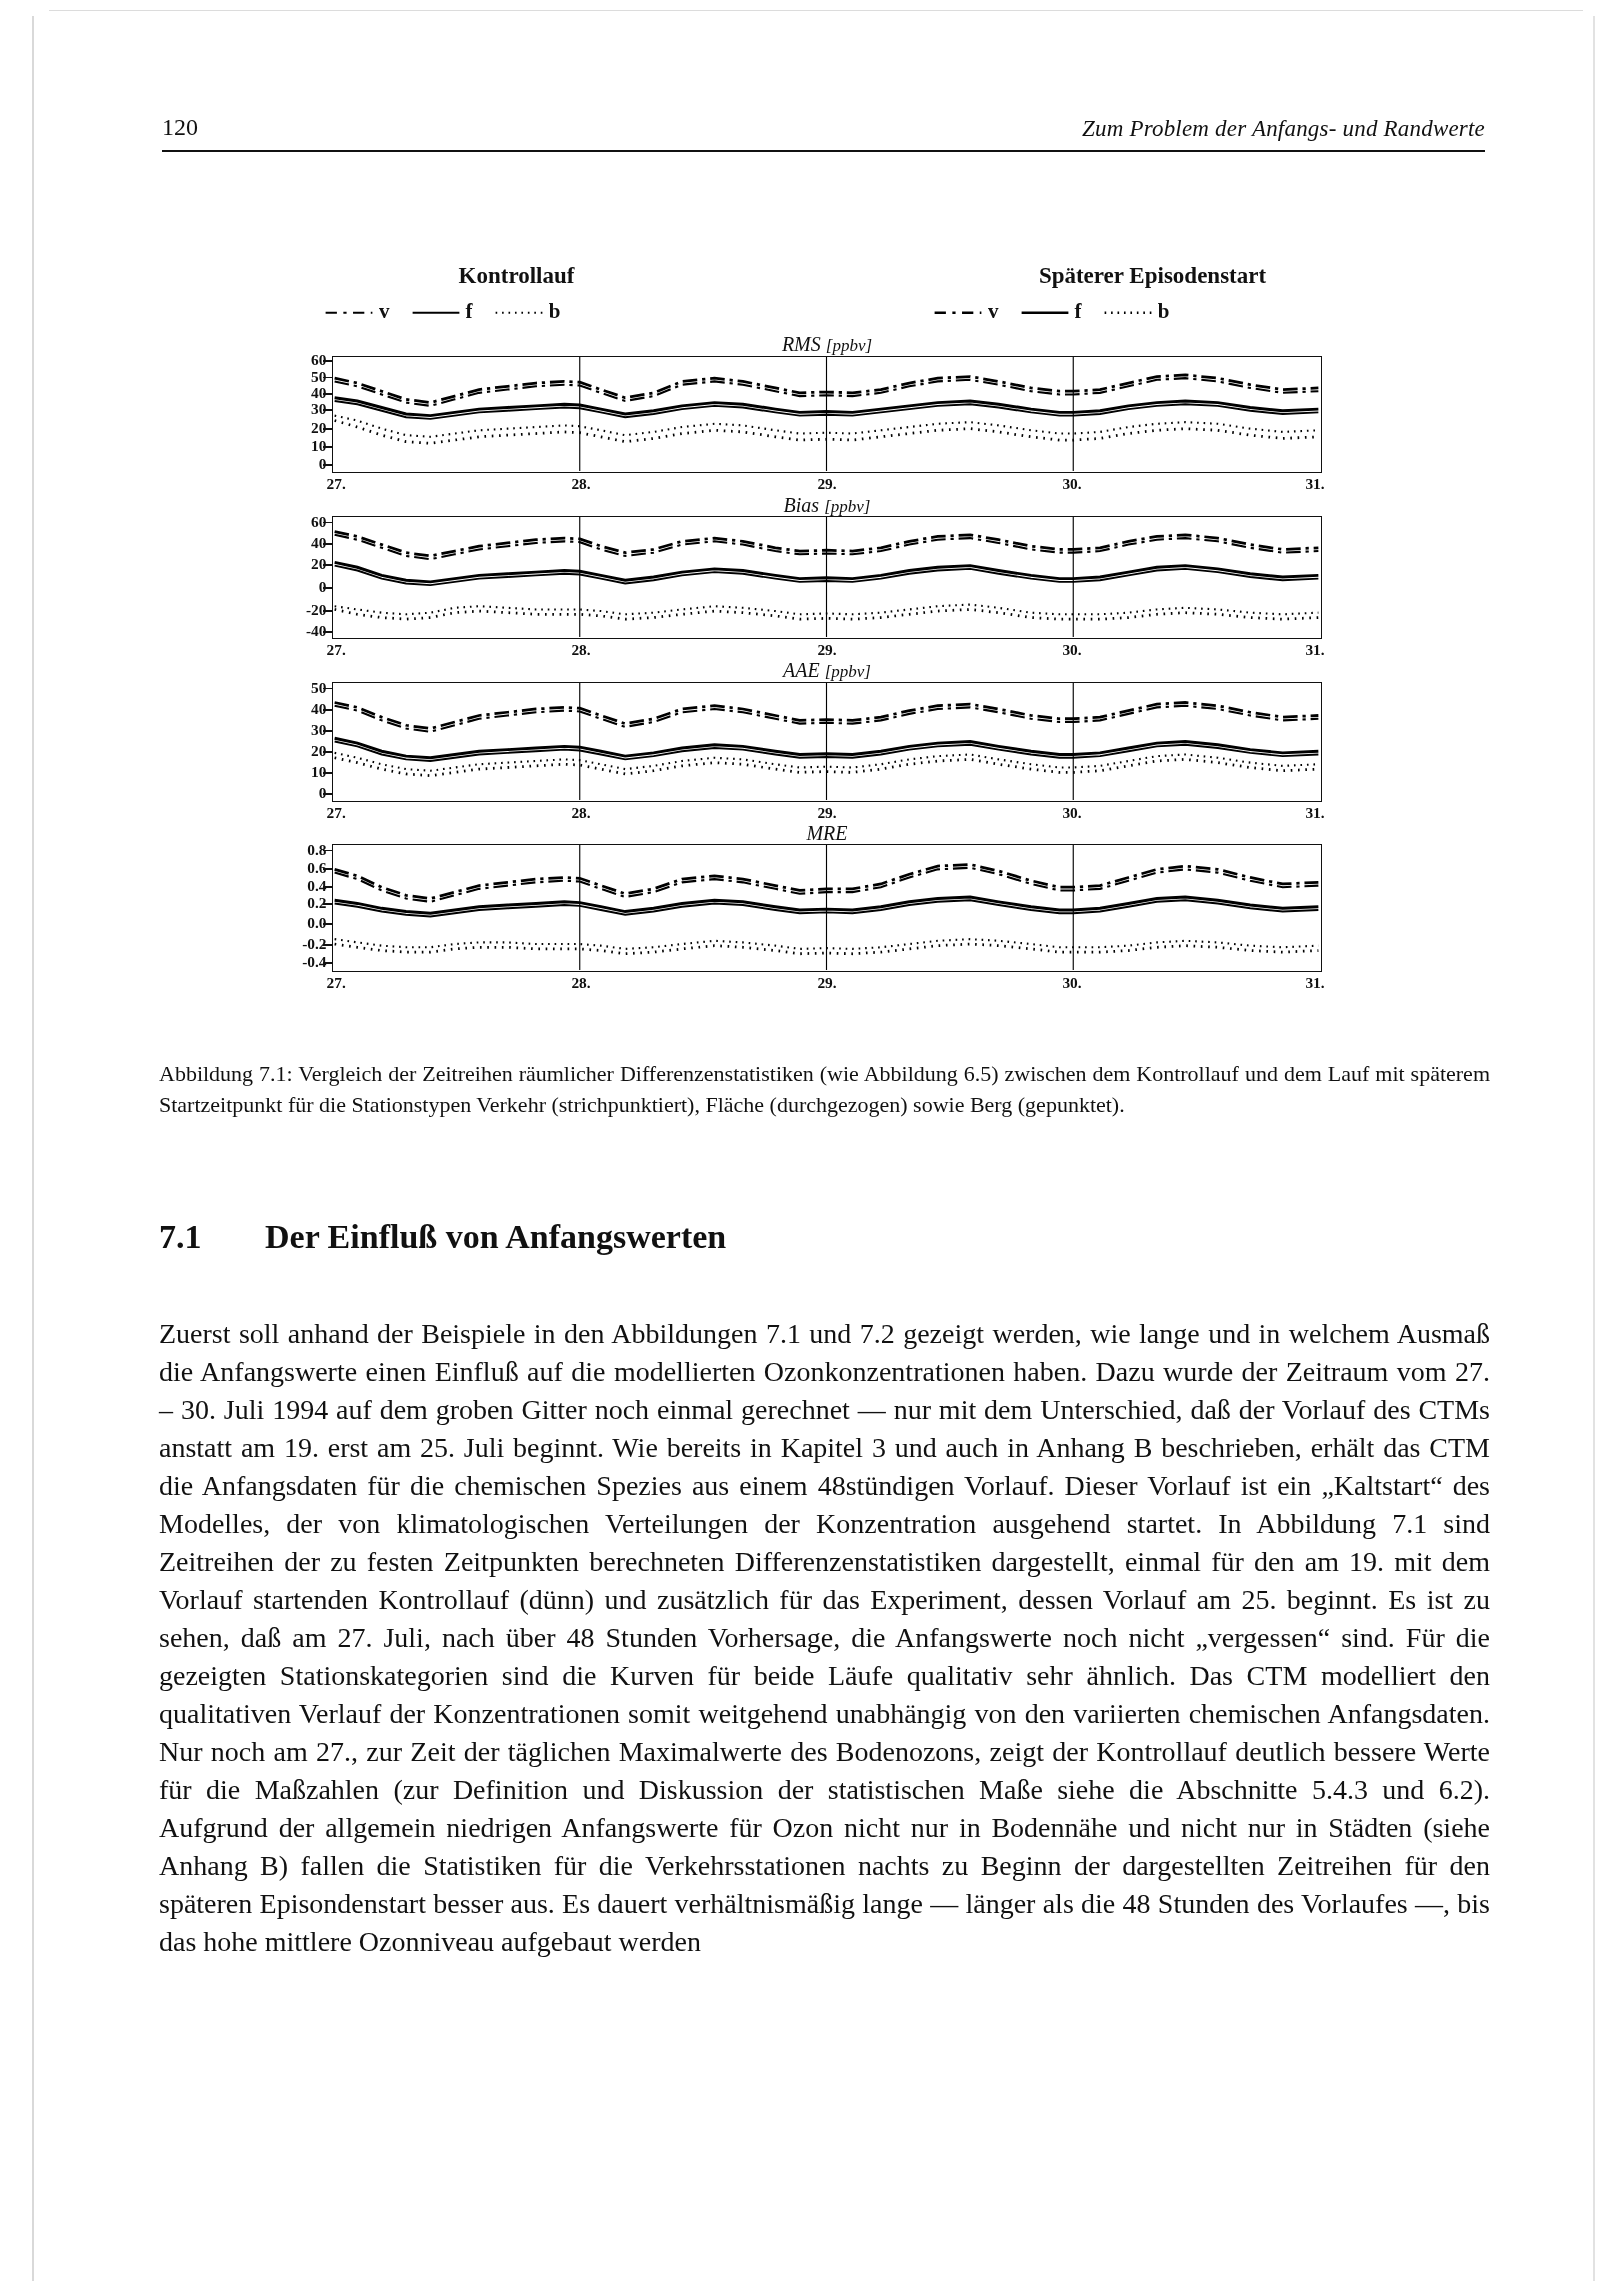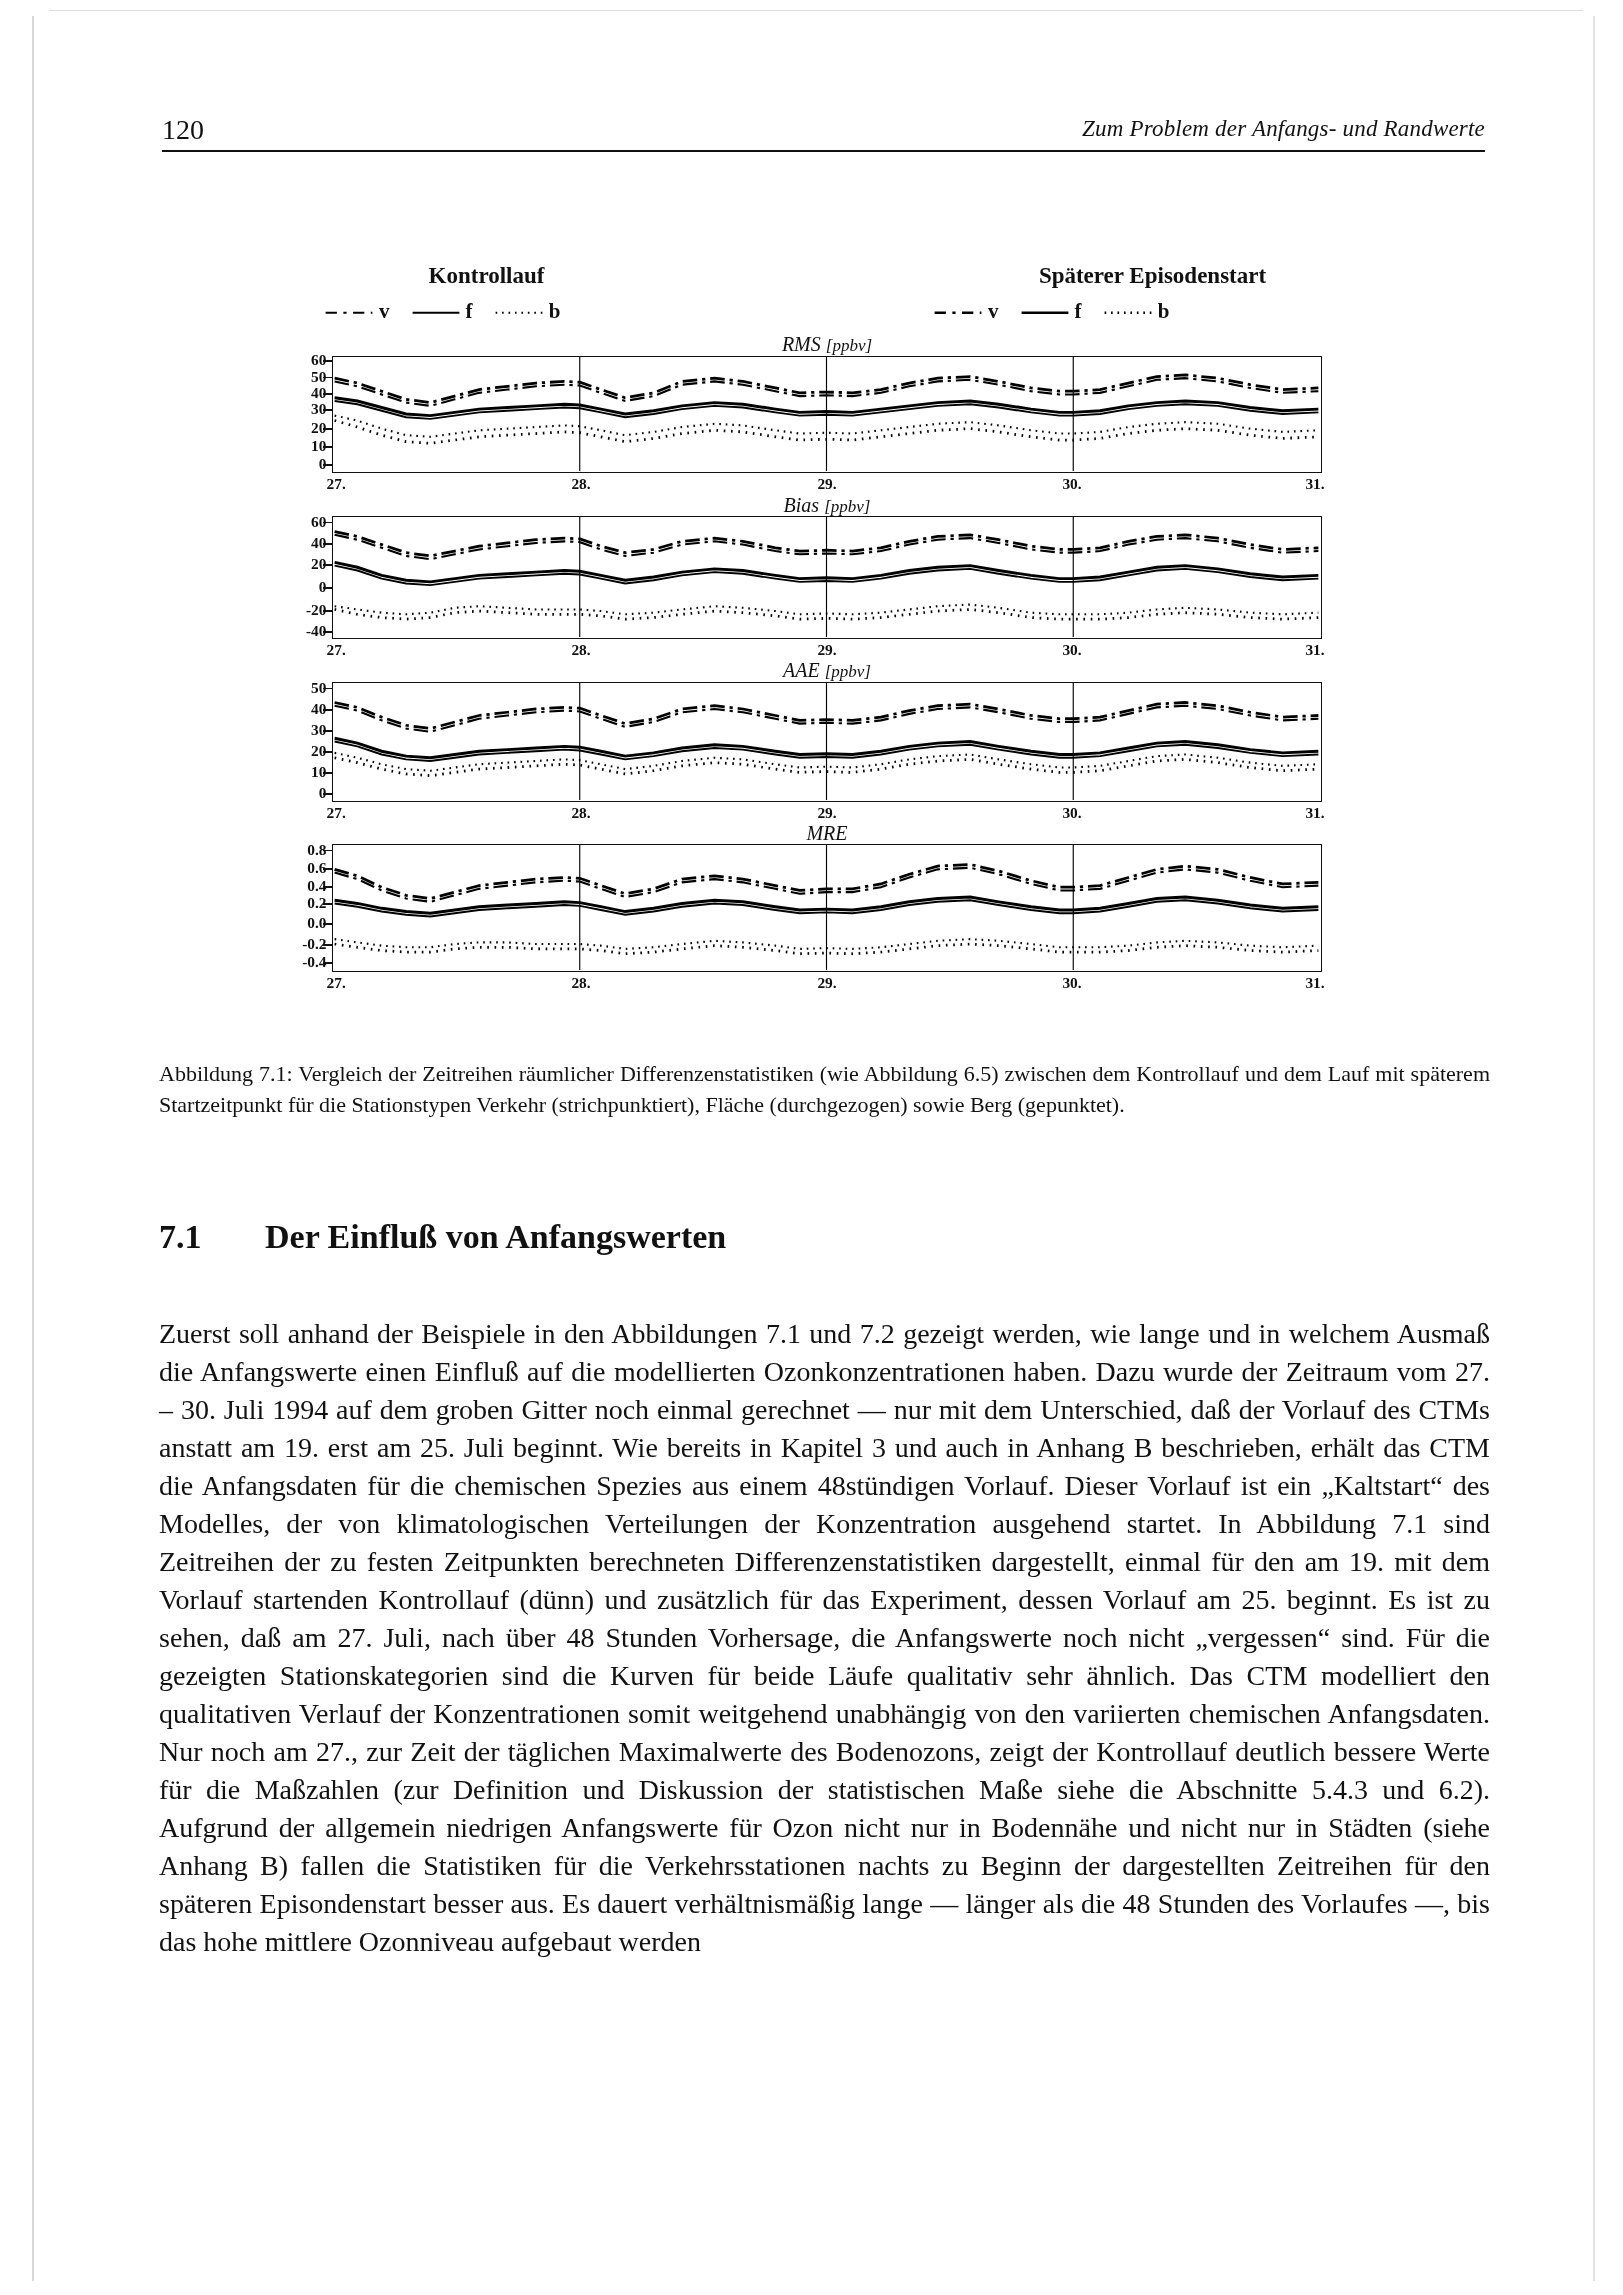--- a/index.html
+++ b/index.html
@@ -44,21 +44,21 @@
   
   .runhead {
     position: absolute;
     left: 162px; top: 114px;
     width: 1323px;
     height: 37px;
   }
   .runhead .pagenum {
     position: absolute;
     left: 0; top: 0;
-    font-size: 28px;
+    font-size: 24px;
     font-family: "Liberation Serif", serif;
   }
   .runhead .rhtitle {
     position: absolute;
     right: 0; top: 1.6px;
     font-size: 23px;
     font-style: italic;
     font-family: "Liberation Serif", serif;
     letter-spacing: 0.2px;
   }
@@ -87,21 +87,21 @@
     font-weight: bold;
     font-family: "Liberation Serif", serif;
   }
   .legend-col {
     position: absolute;
     top: 68px;
     text-align: center;
     font-size: 23px;
     font-weight: bold;
   }
-  .legend-col.left { left: 138px; width: 373px; }
+  .legend-col.left { left: 168px; width: 373px; }
   .legend-col.right { left: 763px; width: 455px; }
   .legend-keys {
     position: absolute;
     top: 104px;
     font-size: 21px;
     font-weight: bold;
     text-align: left;
   }
   .legend-keys.left { left: 154px; width: 373px; }
   .legend-keys.right { left: 763px; width: 455px; }

